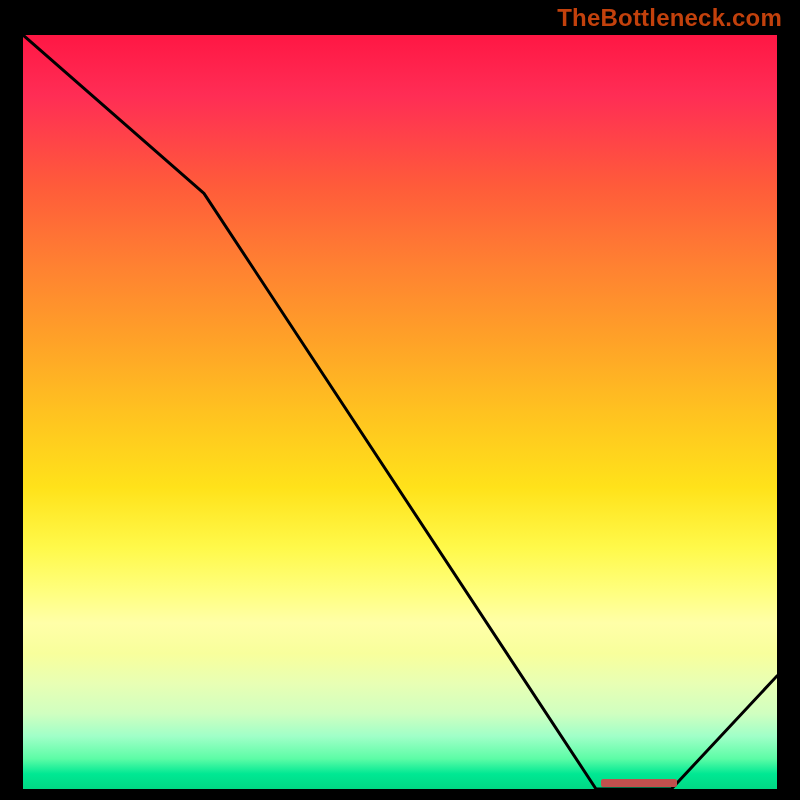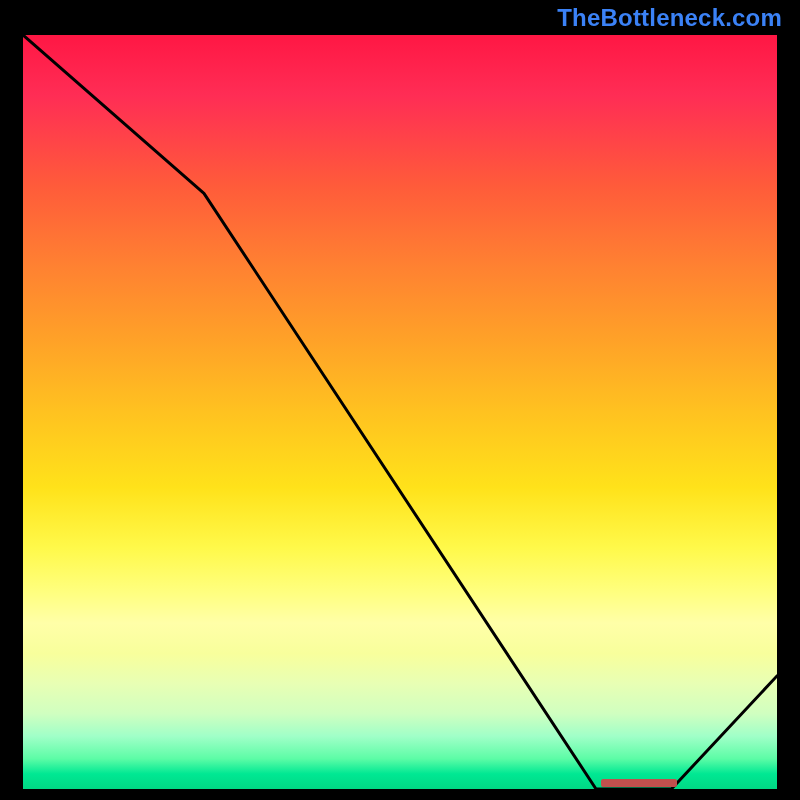--- a/index.html
+++ b/index.html
@@ -10,21 +10,21 @@
     position: relative;
     background: #000;
   }
   .watermark {
     position: absolute;
     top: 4px;
     right: 18px;
     font-family: Arial, Helvetica, sans-serif;
     font-size: 24px;
     font-weight: bold;
-    color: #3b82f6;
+    color: #c2410c;
     letter-spacing: 0.2px;
     z-index: 10;
   }
   .plot {
     position: absolute;
     left: 20px;
     top: 32px;
     width: 760px;
     height: 760px;
     background: linear-gradient(

